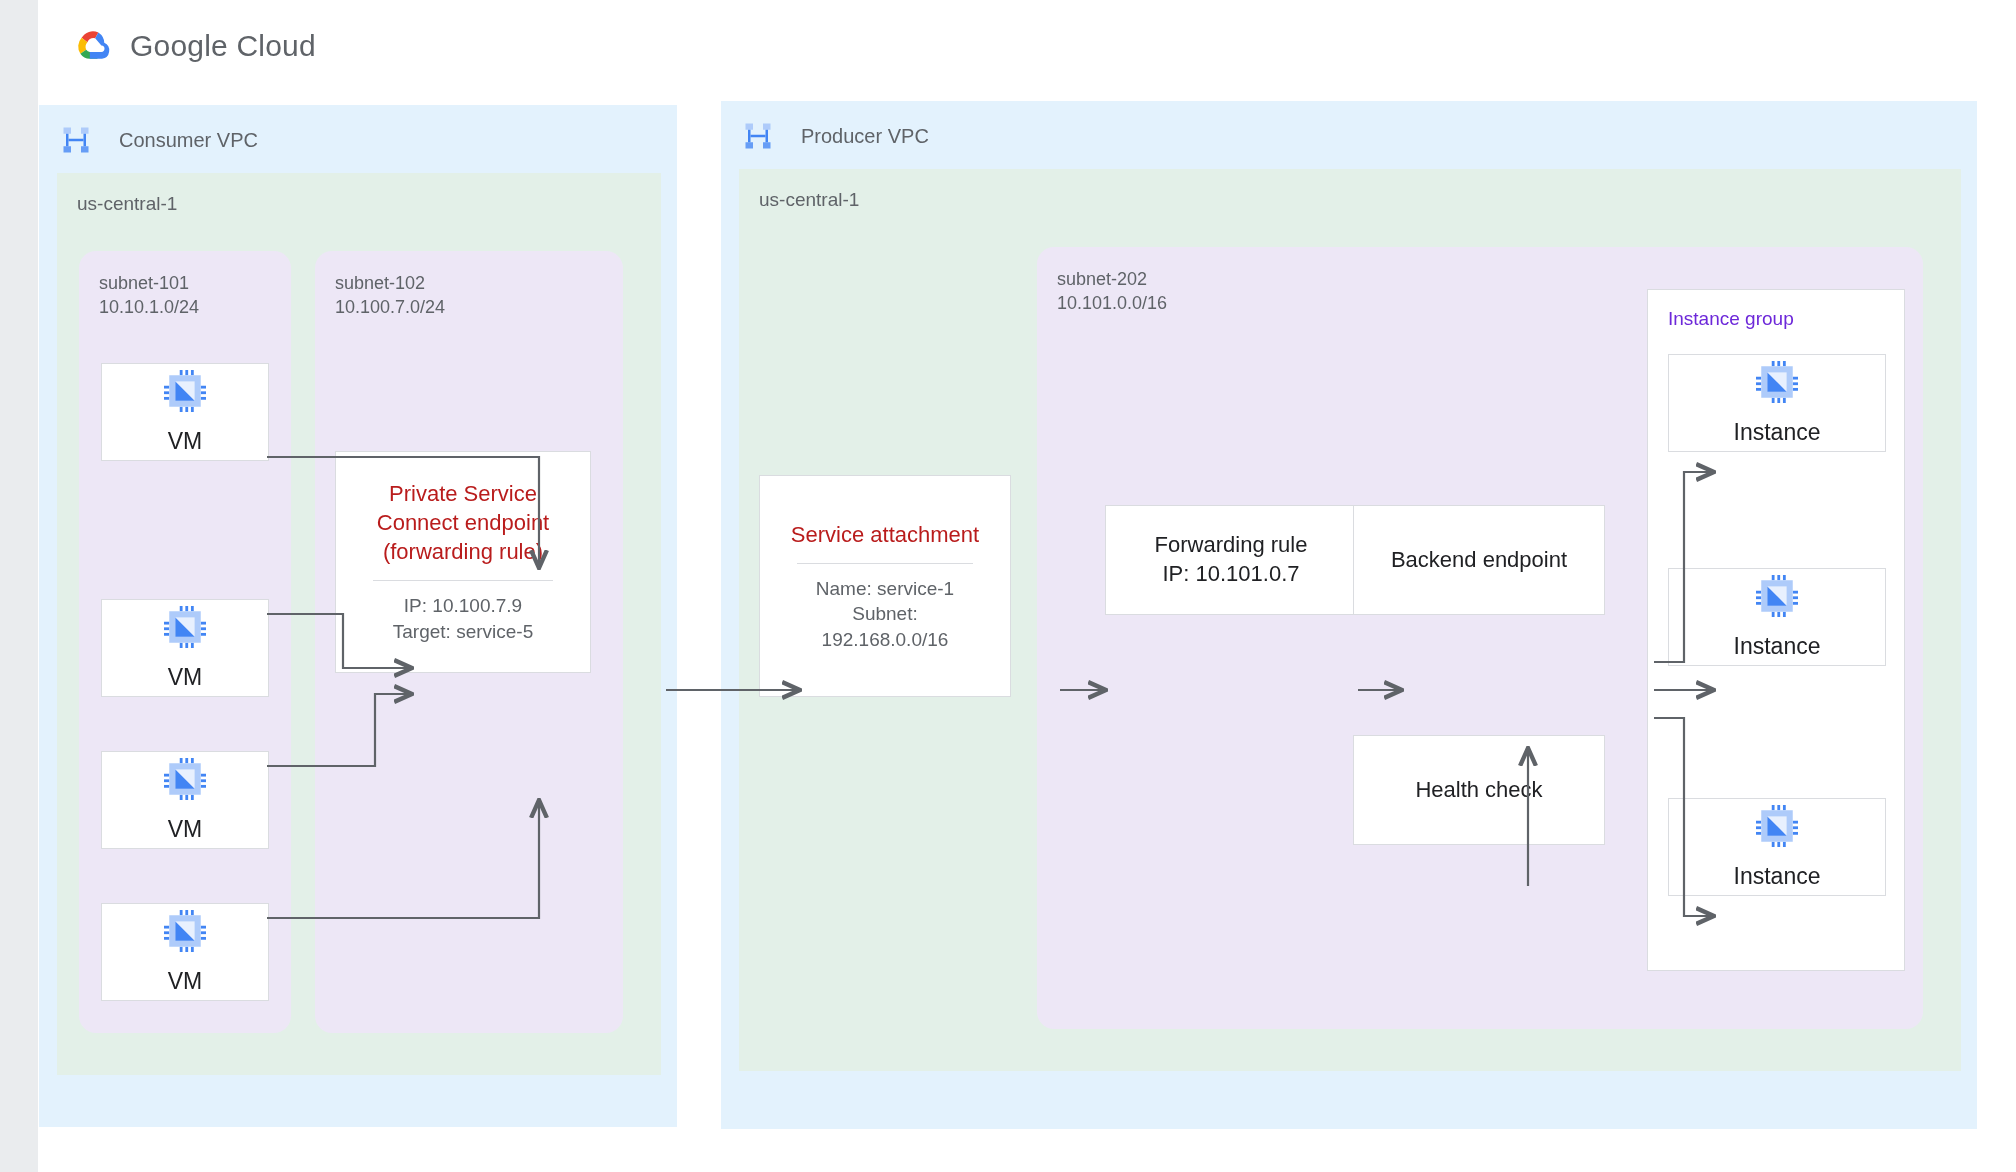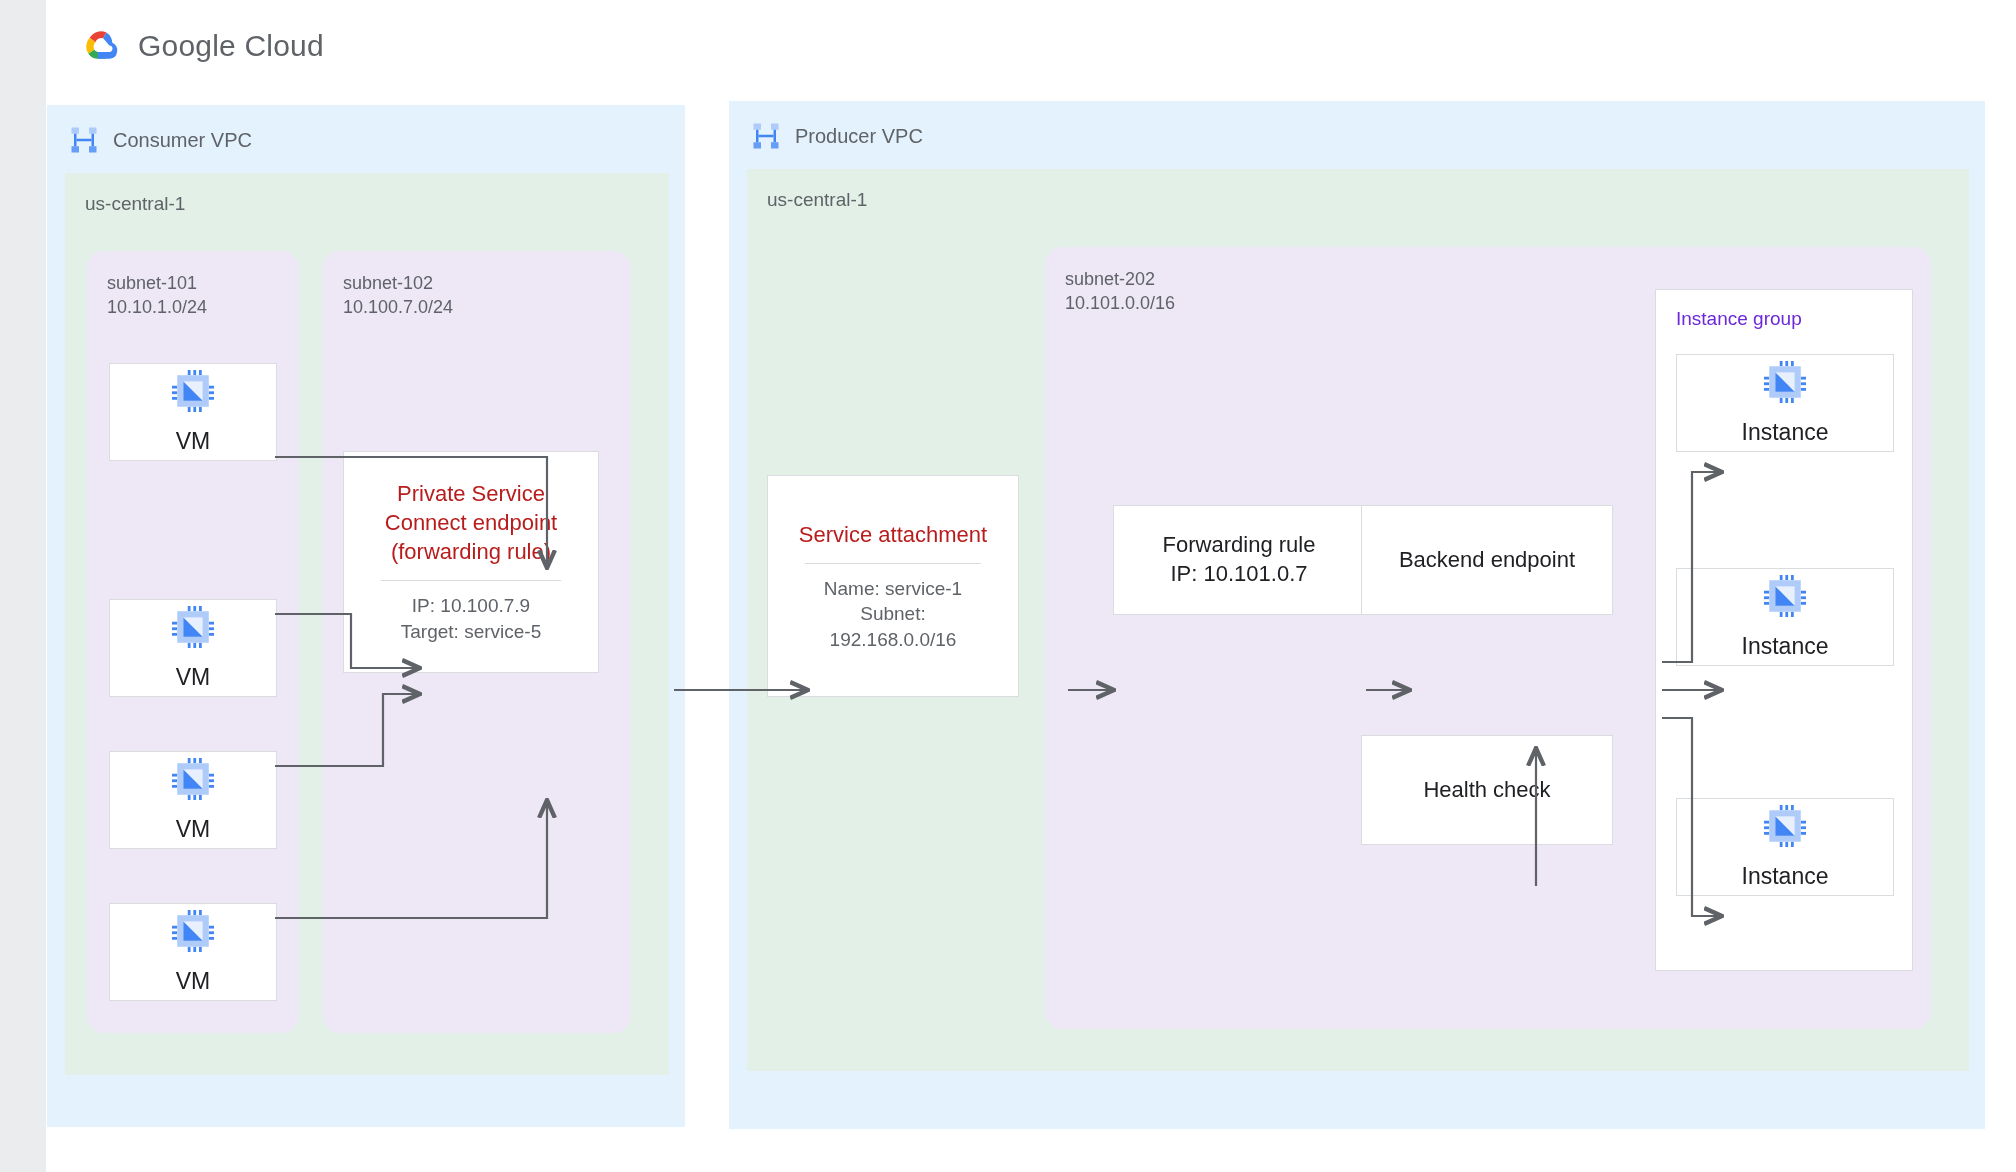--- a/index.html
+++ b/index.html
@@ -9,21 +9,21 @@
   }
   body {
     width: 2016px;
     height: 1172px;
     font-family: "Liberation Sans", sans-serif;
     position: relative;
     overflow: hidden;
   }
   .canvas {
     position: absolute;
-    left: 8px; top: 0;
+    left: 0; top: 0;
     width: 1696px;
     height: 1172px;
     background: #eaecee;
   }
   .page-card {
     position: absolute;
     left: 38px; top: 0px;
     width: 1978px;
     height: 1172px;
     background: #ffffff;
@@ -51,21 +51,21 @@
     position: absolute;
     background: #e3f2fd;
     border: 1px solid #ffffff;
     box-sizing: border-box;
   }
   .vpc-head {
     position: absolute;
     left: 22px; top: 20px;
     display: flex;
     align-items: center;
-    gap: 14px;
+    gap: 28px;
   }
   .vpc-title {
     font-size: 20px;
     color: #5f6368;
     white-space: nowrap;
   }
   .vpc-icon { width: 30px; height: 30px; display:block; }
 
   .region {
     position: absolute;

